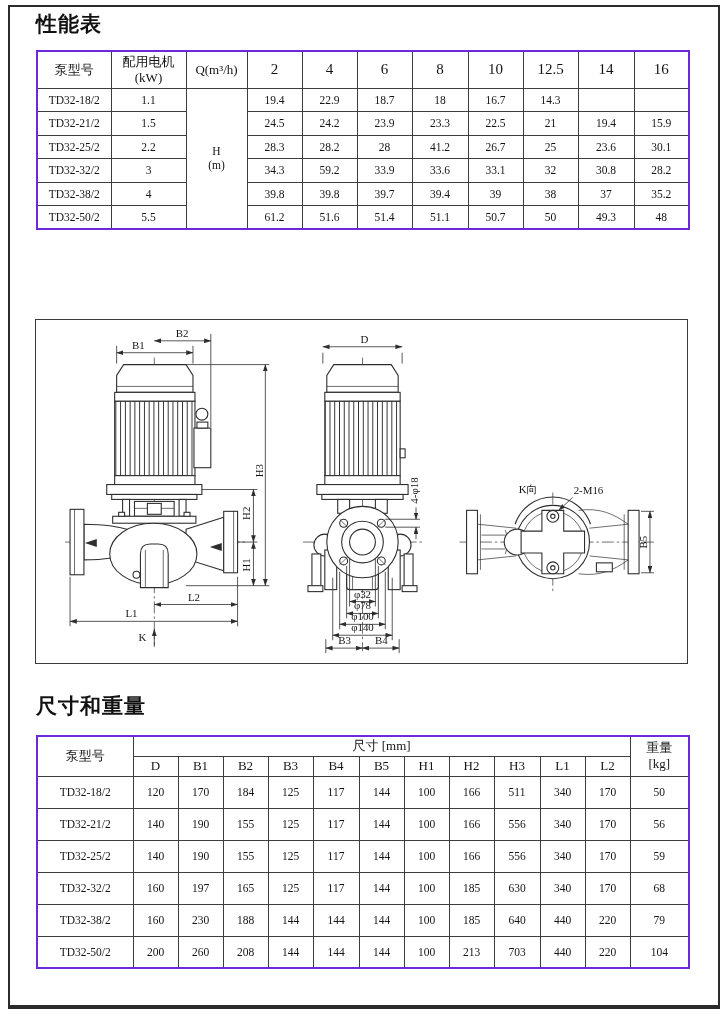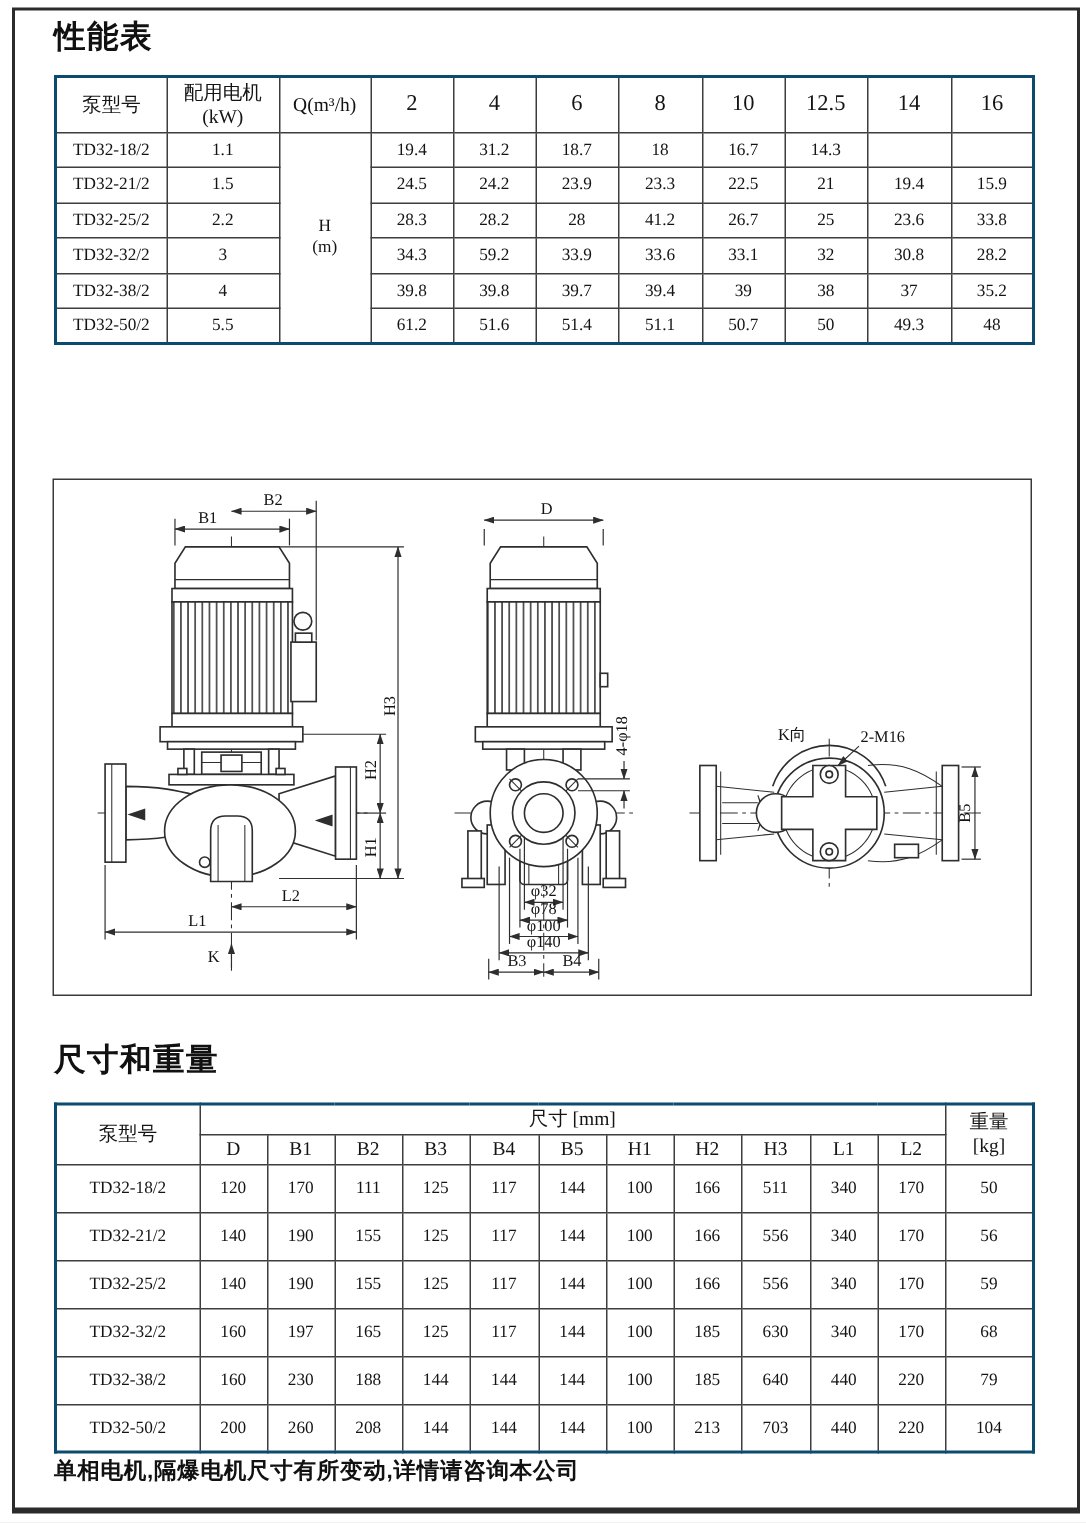--- a/index.html
+++ b/index.html
@@ -13,21 +13,21 @@
   }
   .sec-title{
     position:absolute; left:36px; margin:0;
     font-family:"Liberation Sans","DejaVu Sans",sans-serif;
     font-size:21px; font-weight:bold; letter-spacing:1px; color:#111;
   }
   .t1{top:10px;}
   .t2{top:692px;text-align:right;}
   table.tbl{
     position:absolute; left:36px; border-collapse:collapse; table-layout:fixed;
-    width:652px; border:2px solid #0c4a6e;
+    width:652px; border:2px solid #6d28d9;
   }
   table.tbl th, table.tbl td{
     border:1px solid #3d3d3d; text-align:center; vertical-align:middle;
     font-weight:normal; padding:0; line-height:1.25; color:#141414;
   }
   table.perf{top:50px;}
   table.perf thead tr{height:37px;}
   table.perf tbody tr{height:23.5px;}
   table.perf th{font-size:13px;}
   table.perf th.num-h{font-size:15px;}
@@ -94,21 +94,21 @@
     </thead>
     <tbody>
         <tr>
           <td>TD32-18/2</td>
           <td>1.1</td>
           <td rowspan="6" class="hcell">
             <div>H</div>
             <div>(m)</div>
           </td>
           <td>19.4</td>
-          <td>31.2</td>
+          <td>22.9</td>
           <td>18.7</td>
           <td>18</td>
           <td>16.7</td>
           <td>14.3</td>
           <td></td>
           <td></td>
         </tr>
         <tr>
           <td>TD32-21/2</td>
           <td>1.5</td>
@@ -124,21 +124,21 @@
         <tr>
           <td>TD32-25/2</td>
           <td>2.2</td>
           <td>28.3</td>
           <td>28.2</td>
           <td>28</td>
           <td>41.2</td>
           <td>26.7</td>
           <td>25</td>
           <td>23.6</td>
-          <td>33.8</td>
+          <td>30.1</td>
         </tr>
         <tr>
           <td>TD32-32/2</td>
           <td>3</td>
           <td>34.3</td>
           <td>59.2</td>
           <td>33.9</td>
           <td>33.6</td>
           <td>33.1</td>
           <td>32</td>
@@ -395,21 +395,21 @@
           <th>H3</th>
           <th>L1</th>
           <th>L2</th>
         </tr>
     </thead>
     <tbody>
         <tr>
           <td>TD32-18/2</td>
           <td>120</td>
           <td>170</td>
-          <td>111</td>
+          <td>184</td>
           <td>125</td>
           <td>117</td>
           <td>144</td>
           <td>100</td>
           <td>166</td>
           <td>511</td>
           <td>340</td>
           <td>170</td>
           <td>50</td>
         </tr>
@@ -484,14 +484,13 @@
           <td>100</td>
           <td>213</td>
           <td>703</td>
           <td>440</td>
           <td>220</td>
           <td>104</td>
         </tr>
       </tbody>
   </table>
 
-  <p class="footer-note">单相电机,隔爆电机尺寸有所变动,详情请咨询本公司</p>
 </div>
 
 </body></html>

